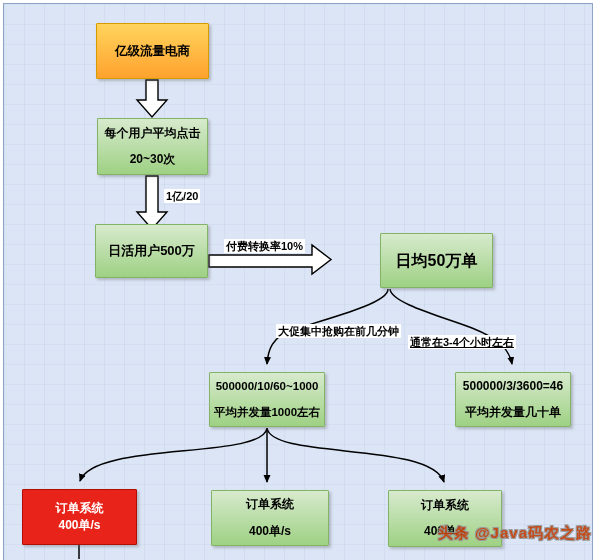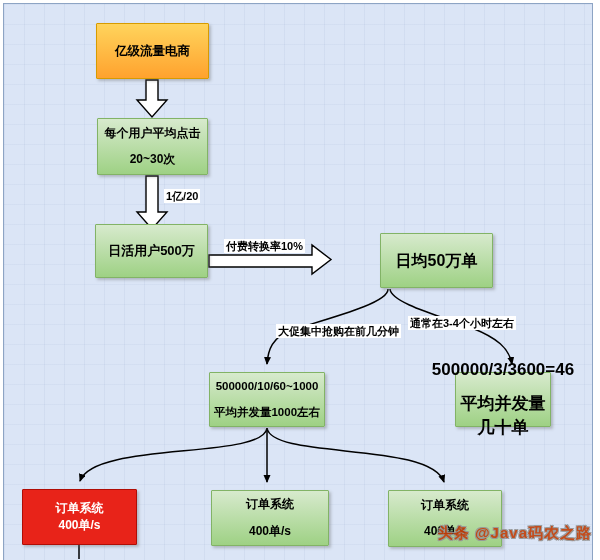--- a/index.html
+++ b/index.html
@@ -29,33 +29,33 @@
   }
   .node.green  { background:linear-gradient(var(--green-top,#d7eacd), var(--green-bottom,#9ed184)); border-color:var(--green-border,#82b366);gap:9px; }
   .node.orange { background:linear-gradient(var(--orange-top,#ffd45c), var(--orange-bottom,#ffa22e)); border-color:var(--orange-border,#d79b00); }
   .node.red    { background:var(--red-fill,#e82319); border-color:var(--red-border,#b00d05); color:#fff; }
 
   .n-traffic    { left:96px;  top:23px;  width:113px; height:56px; font-size:12.5px; }
   .n-clicks     { left:97px;  top:118px; width:111px; height:57px; }
   .n-dau        { left:95px;  top:224px; width:113px; height:54px; font-size:13px; }
   .n-orders     { left:332px; top:233px; width:113px; height:55px; font-size:16px;margin-left:48px; }
   .n-calc-burst { left:209px; top:372px; width:116px; height:55px; font-size:11.5px;justify-content:center; }
-  .n-calc-norm  { left:455px; top:372px; width:96px; height:55px; font-size:17px; }
+  .n-calc-norm  { left:455px; top:372px; width:116px; height:55px; font-size:12px; }
   .n-order1     { left:22px;  top:489px; width:115px; height:56px; }
   .n-order2     { left:211px; top:490px; width:118px; height:56px; }
   .n-order3     { left:388px; top:490px; width:114px; height:57px; }
 
   .edge-label {
     position:absolute; font-weight:bold; font-size:11px; color:#000; white-space:nowrap;
     background:var(--label-bg,#ffffff); padding:0 2px; line-height:14px;
   }
   .l-peruser { left:164px; top:189px; }
   .l-conv    { left:224px; top:239px; }
   .l-burst   { left:276px; top:324px; }
-  .l-normal  { left:408px; top:316px; }
+  .l-normal  { left:408px; top:335px;text-decoration:underline; }
 
   .watermark {
     position:absolute; right:8px; top:524px;
     font-size:15px; font-weight:bold; letter-spacing:1px; color:#c2410c; opacity:.93; white-space:nowrap;
     text-shadow:-1px -1px 0 #979797, 1px -1px 0 #979797, -1px 1px 0 #979797, 1px 1px 0 #979797;
   }
 </style>
 </head>
 <body>
 

